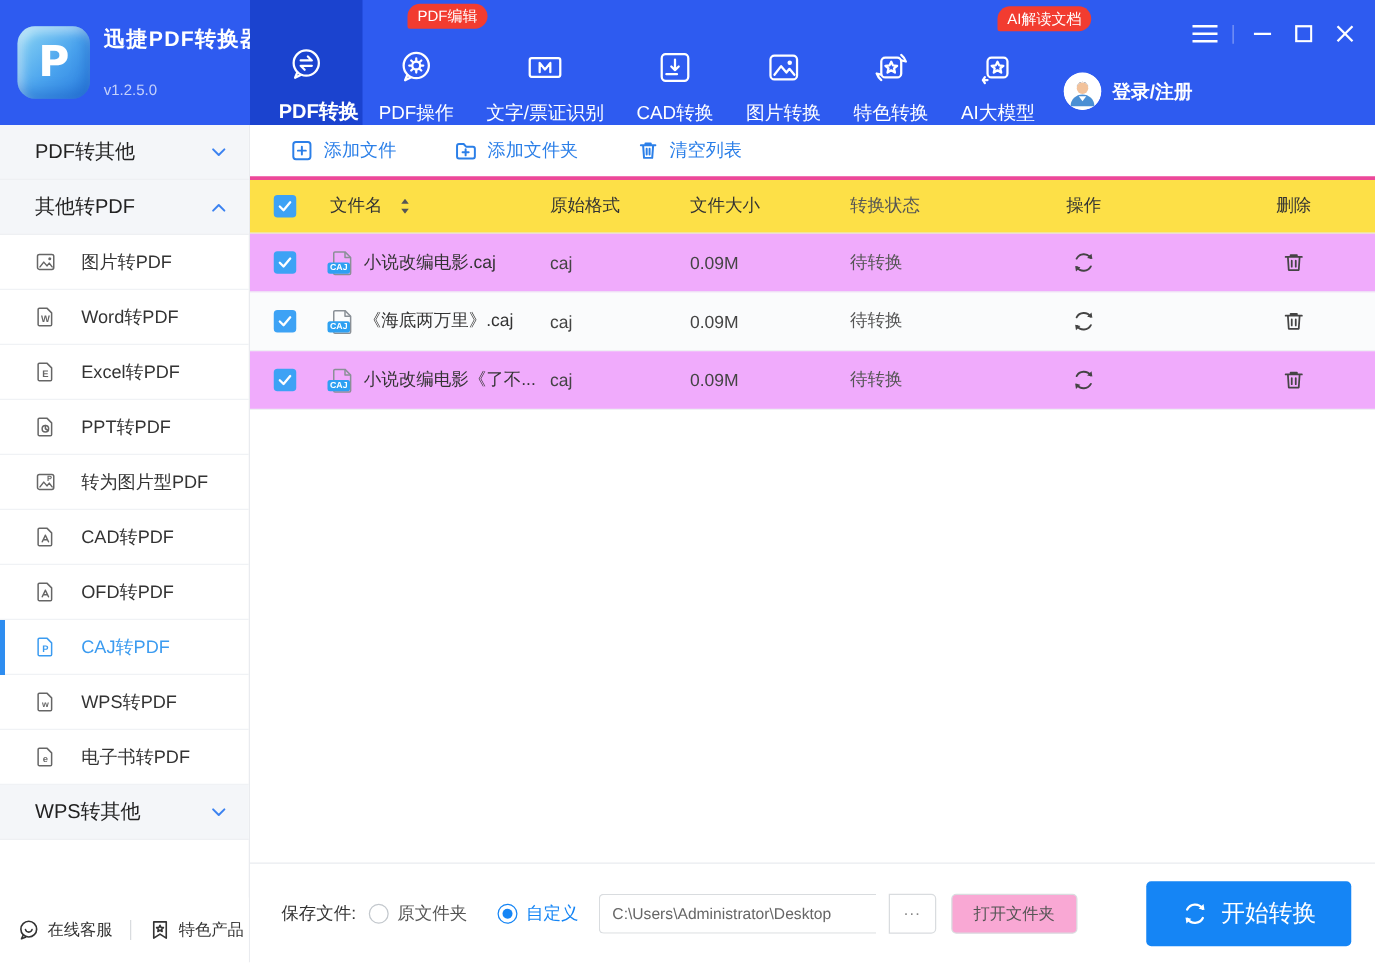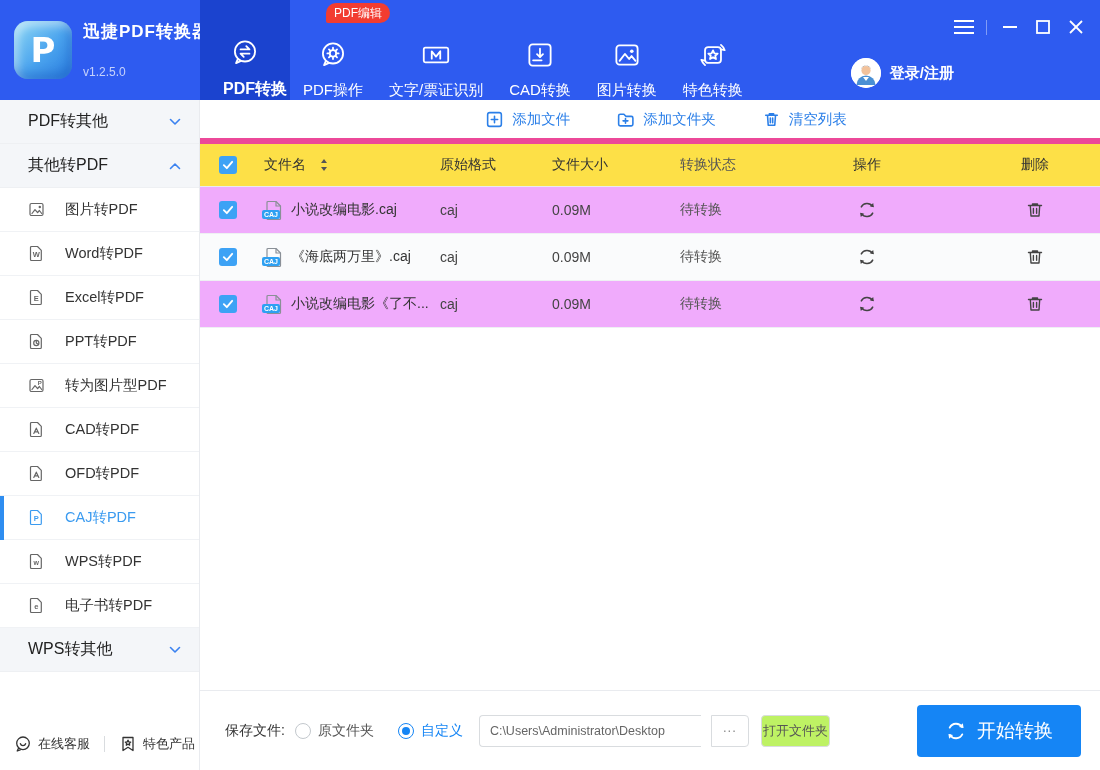--- a/index.html
+++ b/index.html
@@ -46,21 +46,21 @@
   .side-item.selected { color:#3b9bf0; }
   .side-item.selected::before { content:""; position:absolute; left:0; top:0; width:4px; height:44px; background:#2e8df0; }
   .side-footer { position:absolute; bottom:0; left:0; width:199px; height:52px; display:flex;
     align-items:center; padding-left:14px; gap:9px; font-size:13px; color:#333; background:#fff; }
   .sf-item { display:flex; align-items:center; gap:6px; cursor:pointer; }
   .sf-sep { width:1px; height:16px; background:#d9dcdf; margin:0 5px; }
 
   
   .main { position:absolute; left:200px; top:100px; width:900px; height:670px; background:#fff; }
   .toolbar { height:44px; display:flex; align-items:center; gap:46px; padding-left:32px;
-    border-bottom:6px solid #ec4899;justify-content:center; }
+    border-bottom:3px solid #ec4899; }
   .tool-btn { display:flex; align-items:center; gap:8px; color:#2b7fe8; font-size:14.5px; cursor:pointer; }
 
   .grid-cols { display:grid; grid-template-columns:56px 176px 100px 120px 112px 206px 130px; align-items:center; }
   .thead { height:43px; background:#fde047; font-size:14px; color:#333; border-bottom:1px solid #e9ebef; }
   .trow { height:47px; font-size:14px; color:#444; border-bottom:1px solid #eef0f3; background:#f0abfc; }
   .trow.alt { background:#fafbfc; }
   .c-check { display:flex; justify-content:center; }
   .c-name { display:flex; align-items:center; gap:8px; padding-left:8px; overflow:hidden; white-space:nowrap; color:#333; }
   .c-format { padding-left:8px; }
   .c-size { padding-left:20px; }
@@ -88,22 +88,22 @@
   .radio.on::after { content:""; width:8px; height:8px; border-radius:50%; background:#1585f5; }
   .radio-label { font-size:14px; color:#555; }
   .radio-row.on .radio-label { color:#1585f5; }
   .path-group { display:flex; margin-left:16px;gap:10px; }
   .path-input { width:222px; height:32px; border:1px solid #d9dcdf; border-right:none;
     border-radius:4px 0 0 4px; padding:0 10px; font-size:12.5px; color:#666; outline:none;
     font-family:"Liberation Sans","DejaVu Sans",sans-serif; }
   .browse-btn { width:38px; height:32px; border:1px solid #d9dcdf; border-radius:0 4px 4px 0;
     background:#fff; color:#888; font-size:13px; letter-spacing:1px; cursor:pointer;
     display:flex; align-items:center; justify-content:center; padding-bottom:6px; }
-  .open-btn { height:32px; margin-left:12px; padding:0 1px; border:1px solid #d9dcdf; border-radius:4px;
-    background:#bef264; font-size:13px; color:#555; cursor:pointer; display:flex; align-items:center; }
+  .open-btn { height:32px; margin-left:12px; padding:0 17px; border:1px solid #d9dcdf; border-radius:4px;
+    background:#f9a8d4; font-size:13px; color:#555; cursor:pointer; display:flex; align-items:center; }
   .start-btn { margin-left:auto; margin-right:19px; width:164px; height:52px; border:none; border-radius:4px;
     background:#1585f5; color:#fff; font-size:19px; display:flex; align-items:center; justify-content:center;
     gap:10px; cursor:pointer; font-family:"Liberation Sans","DejaVu Sans",sans-serif; }
 </style>
 </head>
 <body>
 
 <div class="header">
   <div class="logo-area">
     <div class="logo-box">
@@ -176,20 +176,31 @@
         <svg width="34" height="34" viewBox="0 0 32 32" fill="none" stroke="#fff" stroke-width="1.7" stroke-linecap="round" stroke-linejoin="round">
           <rect x="8.5" y="8.5" width="15" height="15" rx="3"></rect>
           <polygon points="16,11.6 17.3,14.4 20.4,14.7 18.1,16.7 18.8,19.8 16,18.1 13.2,19.8 13.9,16.7 11.6,14.7 14.7,14.4"></polygon>
           <path d="M23.5 6.5 a11 11 0 0 1 3.5 5 l-3.4 -0.8"></path>
           <path d="M8.5 25.5 a11 11 0 0 1 -3.5 -5 l3.4 0.8"></path>
         </svg>
       </span>
       <span class="tlabel">特色转换</span>
     </div>
 
+    <div class="tab tab-ai">
+      <span class="nav-badge">AI解读文档</span>
+      <span>
+        <svg width="34" height="34" viewBox="0 0 32 32" fill="none" stroke="#fff" stroke-width="1.7" stroke-linecap="round" stroke-linejoin="round">
+          <rect x="8.5" y="8.5" width="15" height="15" rx="3"></rect>
+          <polygon points="16,11.6 17.3,14.4 20.4,14.7 18.1,16.7 18.8,19.8 16,18.1 13.2,19.8 13.9,16.7 11.6,14.7 14.7,14.4"></polygon>
+          <path d="M8.5 25.5 h-3.5 l1.5 -2.2 M5 25.5 l1.5 2.2"></path>
+        </svg>
+      </span>
+      <span class="tlabel">AI大模型</span>
+    </div>
   </div>
 
   <div class="login">
     <span class="avatar">
       <svg width="30" height="30" viewBox="0 0 30 30">
         <circle cx="15" cy="15" r="15" fill="#fff"></circle>
         <circle cx="15" cy="12.5" r="4.6" fill="#f2c29b"></circle>
         <path d="M10.2 11.5 a4.9 4.9 0 0 1 9.6 0 l-1.2-2.6 -3.6-1.6 -3.6 1.6 z" fill="#474750"></path>
         <path d="M5.5 27 a9.5 9.5 0 0 1 19 0 z" fill="#4a8fd4"></path>
         <path d="M12 19 h6 l-3 4 z" fill="#fff"></path>

